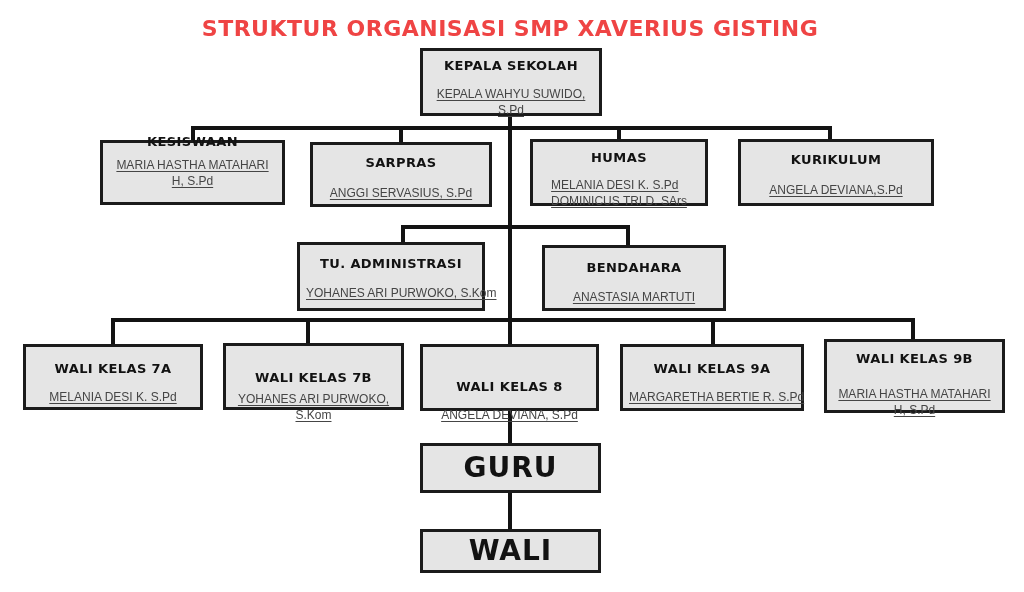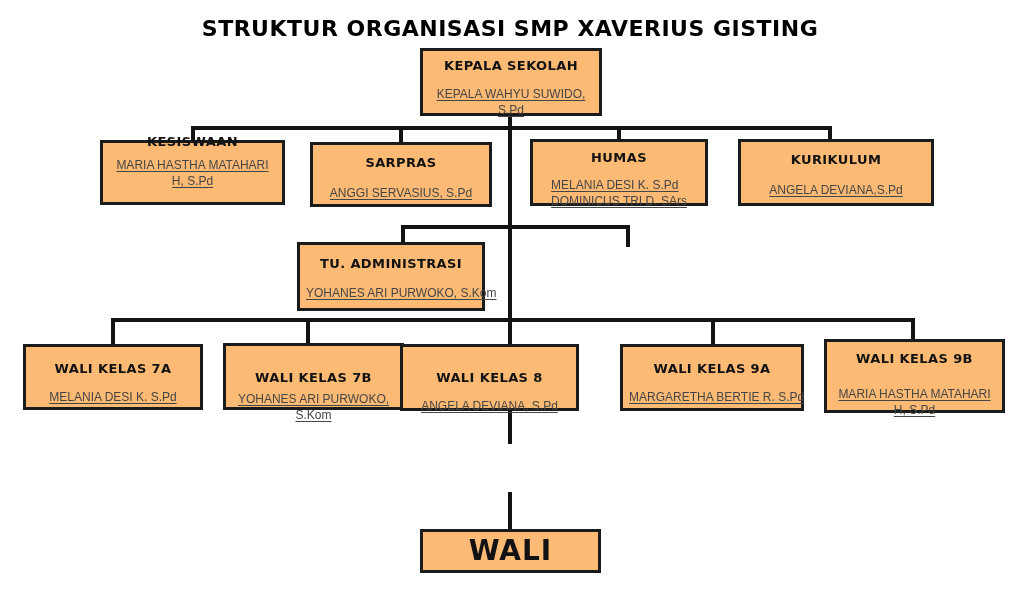--- a/index.html
+++ b/index.html
@@ -7,27 +7,27 @@
     position:relative;
     width:1024px;height:592px;
     background:#ffffff;
     font-family:"Liberation Sans",sans-serif;
     overflow:hidden;
   }
   .chart-title{
     position:absolute;left:0;top:16px;width:1020px;
     text-align:center;
     font-family:"DejaVu Sans","Liberation Sans",sans-serif;
-    font-weight:bold;font-size:22px;letter-spacing:.5px;color:#000000;
+    font-weight:bold;font-size:22px;letter-spacing:.5px;color:#ef4444;
   }
   .node{
     position:absolute;
     box-sizing:border-box;
     border:3px solid #1b1b1b;
-    background:#fdba74;
+    background:#e5e5e5;
     display:flex;flex-direction:column;align-items:center;
     text-align:center;
   }
   .role{
     font-family:"DejaVu Sans","Liberation Sans",sans-serif;
     font-weight:bold;font-size:13px;letter-spacing:.4px;color:#121212;
     line-height:1.15;white-space:nowrap;
   }
   .person{
     font-size:12px;color:#454545;
@@ -94,44 +94,51 @@
   <div class="node" style="left:738px;top:139px;width:196px;height:67px;padding-top:11px;gap:15px;">
     <div class="role">KURIKULUM</div>
     <div class="person nowrap">ANGELA DEVIANA,S.Pd</div>
   </div>
 
   <div class="node" style="left:297px;top:242px;width:188px;height:69px;padding-top:12px;gap:14px;">
     <div class="role">TU. ADMINISTRASI</div>
     <div class="person nowrap">YOHANES ARI PURWOKO, S.Kom</div>
   </div>
 
+  <div class="node" style="left:542px;top:245px;width:184px;height:66px;padding-top:13px;gap:14px;">
+    <div class="role">BENDAHARA</div>
+    <div class="person nowrap">ANASTASIA MARTUTI</div>
+  </div>
 
   <div class="node" style="left:23px;top:344px;width:180px;height:66px;padding-top:15px;gap:13px;">
     <div class="role">WALI KELAS 7A</div>
     <div class="person nowrap">MELANIA DESI K. S.Pd</div>
   </div>
 
   <div class="node" style="left:223px;top:343px;width:181px;height:67px;padding-top:25px;gap:6px;">
     <div class="role">WALI KELAS 7B</div>
     <div class="person">YOHANES ARI PURWOKO, S.Kom</div>
   </div>
 
-  <div class="node" style="left:400px;top:344px;width:179px;height:67px;padding-top:24px;gap:13px;">
+  <div class="node" style="left:420px;top:344px;width:179px;height:67px;padding-top:33px;gap:13px;">
     <div class="role">WALI KELAS 8</div>
     <div class="person nowrap">ANGELA DEVIANA, S.Pd</div>
   </div>
 
   <div class="node" style="left:620px;top:344px;width:184px;height:67px;padding-top:15px;gap:13px;">
     <div class="role">WALI KELAS 9A</div>
     <div class="person nowrap">MARGARETHA BERTIE R. S.Pd</div>
   </div>
 
   <div class="node" style="left:824px;top:339px;width:181px;height:74px;padding-top:10px;gap:20px;">
     <div class="role">WALI KELAS 9B</div>
     <div class="person">MARIA HASTHA MATAHARI H, S.Pd</div>
   </div>
 
+  <div class="node big" style="left:420px;top:443px;width:181px;height:50px;">
+    <div class="role">GURU</div>
+  </div>
 
   <div class="node big" style="left:420px;top:529px;width:181px;height:44px;">
     <div class="role">WALI</div>
   </div>
 
 </div>
 
 </body></html>

